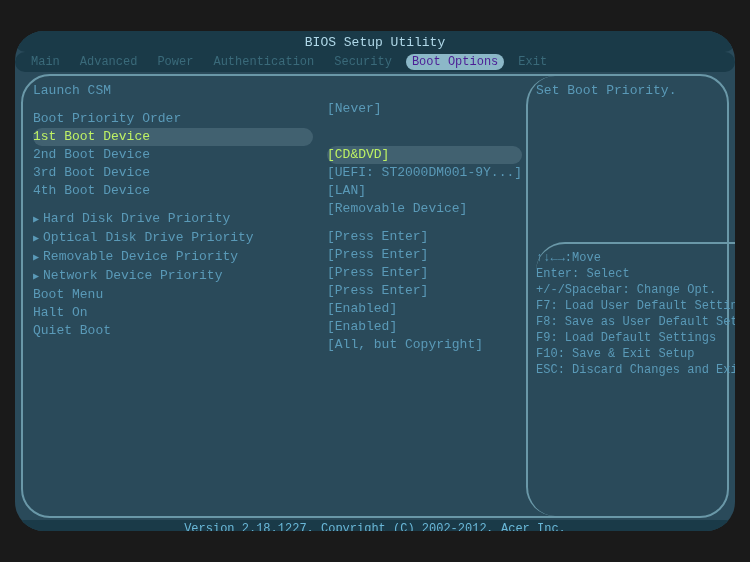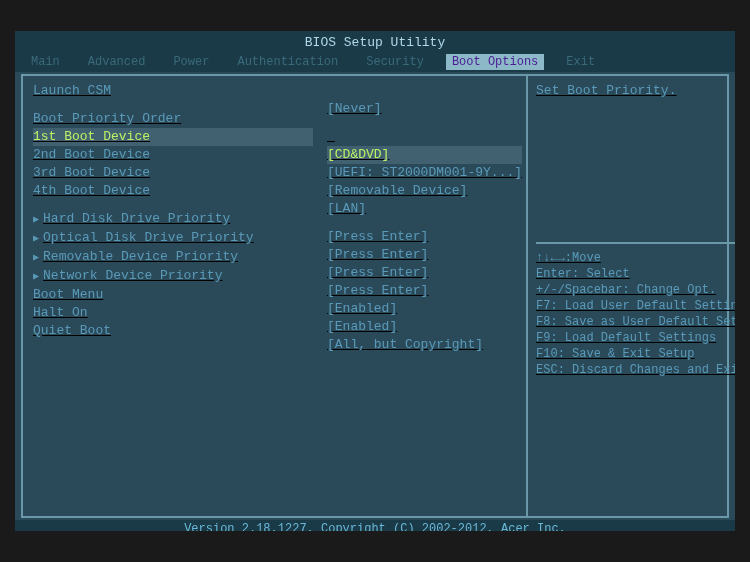--- a/index.html
+++ b/index.html
@@ -1,15 +1,15 @@
 <!DOCTYPE html>
 <html><head>
   <meta charset="utf-8">
   <style>
-    * { margin: 0; padding: 0; box-sizing: border-box; }
+    * { margin: 0; padding: 0; box-sizing: border-box; border-radius: 29px; }
     body {
       width: 750px;
       height: 562px;
       background: #1a1a1a;
       font-family: 'Courier New', monospace;
       font-size: 13px;
       overflow: hidden;
       display: flex;
       align-items: center;
       justify-content: center;
@@ -22,38 +22,37 @@
       overflow: hidden;
     }
     .title-bar {
       text-align: center;
       color: #b0d8e8;
       padding: 4px 0 2px 0;
       background: #1a3a48;
     }
     .tab-row {
       display: flex;
-      gap: 16px;
+      gap: 8px;
       padding: 2px 10px;
       background: #1a3a48;
       color: #3a6a7a;
       font-size: 12px;
     }
     .tab { padding: 1px 6px; }
     .tab.active {
       background: #8cb8c8;
       color: #4c1d95;
     }
     .content {
       display: flex;
       height: calc(100% - 56px);
       border: 2px solid #6a98a8;
       margin: 2px 6px;
       background: #2a4a5a;
-      text-decoration: underline;
     }
     .left-pane {
       flex: 0 0 300px;
       padding: 6px 10px;
       color: #5a9ab8;
     }
     .mid-pane {
       flex: 0 0 200px;
       padding: 24px 4px;
       color: #5a9ab8;
@@ -137,22 +136,22 @@
       <div class="row"> Halt On</div>
       <div class="row"> Quiet Boot</div>
     </div>
 
     <div class="mid-pane">
       <div class="row">[Never]</div>
       <div class="spacer"></div>
       <div class="row">&nbsp;</div>
       <div class="row highlighted">[CD&amp;DVD]</div>
       <div class="row">[UEFI: ST2000DM001-9Y...]</div>
+      <div class="row">[LAN]</div>
       <div class="row">[Removable Device]</div>
-      <div class="row">[LAN]</div>
       <div class="spacer"></div>
       <div class="row"> [Press Enter]</div>
       <div class="row"> [Press Enter]</div>
       <div class="row"> [Press Enter]</div>
       <div class="row"> [Press Enter]</div>
       <div class="row">[Enabled]</div>
       <div class="row">[Enabled]</div>
       <div class="row">[All, but Copyright]</div>
     </div>
 

